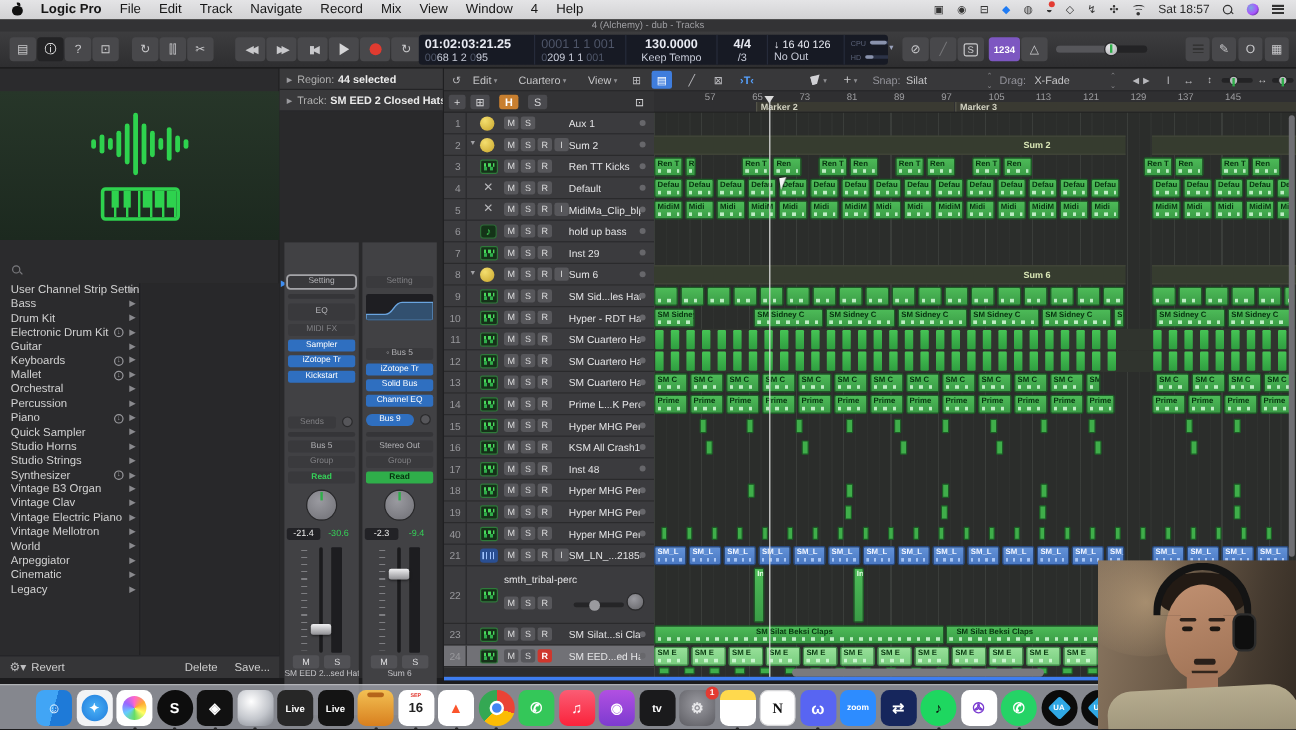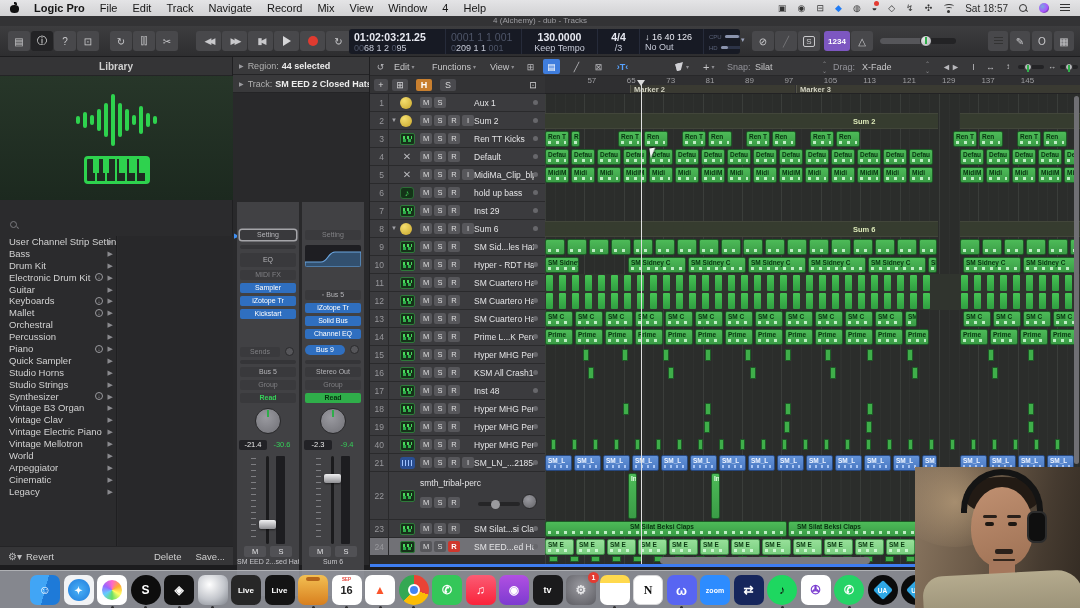--- a/index.html
+++ b/index.html
@@ -373,21 +373,20 @@
 
     <div class="cbtn" style="left:988px;width:20px">
         <span class="cc-ic" style="width:9px"></span>
       </div>
     <div class="cbtn" style="left:1010px;width:20px">✎</div>
     <div class="cbtn" style="left:1032px;width:20px">O</div>
     <div class="cbtn" style="left:1054px;width:20px">▦</div>
   </div>
 
   <div id="library">
-    <div class="lib-header">Library</div>
     <div id="patch-art">
       <div id="wavebars">
           <i style="height: 8px;"></i>
           <i style="height: 16px;"></i>
           <i style="height: 10px;"></i>
           <i style="height: 22px;"></i>
           <i style="height: 34px;"></i>
           <i style="height: 52px;"></i>
           <i style="height: 34px;"></i>
           <i style="height: 22px;"></i>
@@ -517,21 +516,21 @@
     </div>
   </div>
 
   <div id="top-toolbar">
     <div class="tb-ic" style="left:2px">↺</div>
     <div class="tb" style="left:24px">
         <span id="tbm0">Edit</span>
         <span class="chev">▾</span>
       </div>
     <div class="tb" style="left:62px">
-        <span id="tbm1">Functions</span>
+        <span id="tbm1">Cuartero</span>
         <span class="chev">▾</span>
       </div>
     <div class="tb" style="left:120px">
         <span id="tbm2">View</span>
         <span class="chev">▾</span>
       </div>
     <div class="tb-ic" style="left:152px">⊞</div>
     <div class="tb-ic bluesel" style="left:173px">▤</div>
     <div class="tb-ic" style="left:198px">╱</div>
     <div class="tb-ic" style="left:220px">⊠</div>

